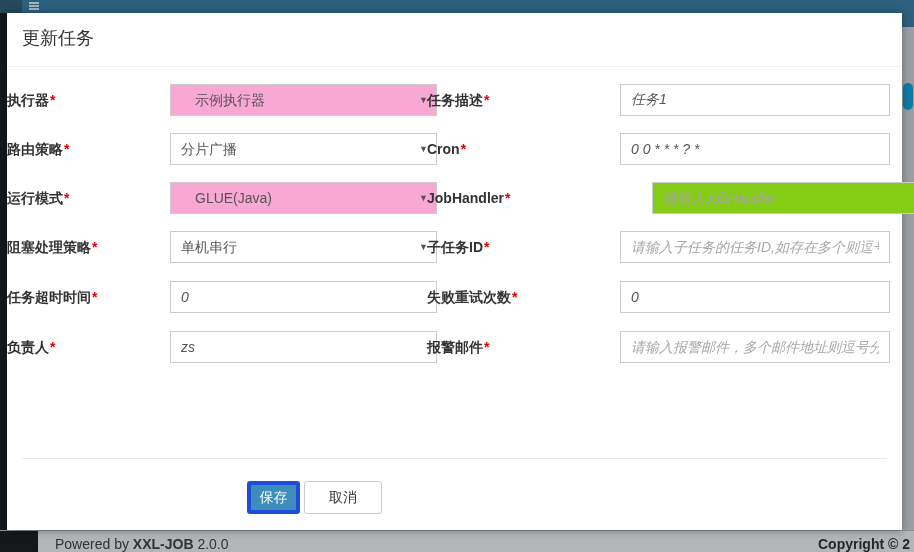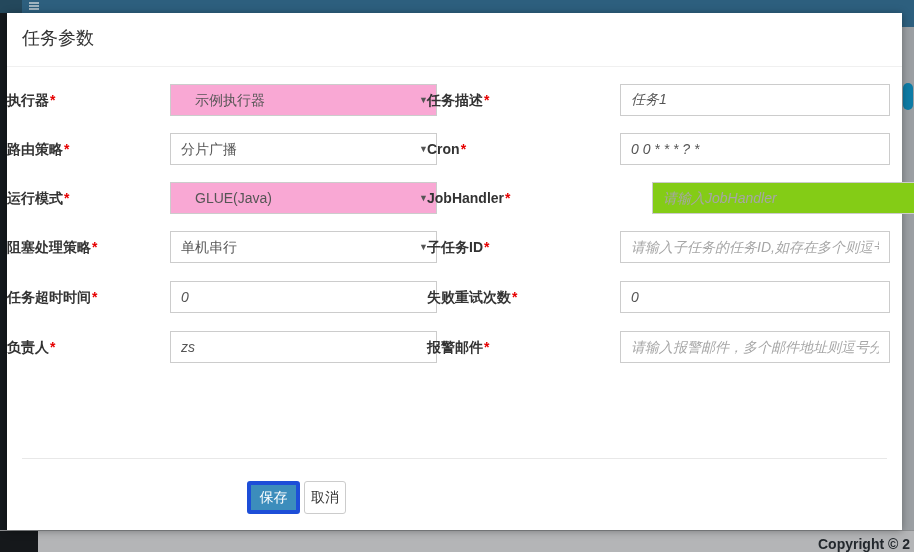--- a/index.html
+++ b/index.html
@@ -48,46 +48,47 @@
   .row1 { top:71px; } .row2 { top:120px; } .row3 { top:169px; }
   .row4 { top:218px; } .row5 { top:268px; } .row6 { top:318px; }
 
   .field-textarea { position:absolute; top:362px; height:64px; width:100%; }
   .field-textarea label { position:absolute; left:0; width:136px; top:0; height:32px; line-height:32px; font-size:14px; font-weight:bold; color:#333; text-align:right; }
   textarea.ctrl { left:163px; width:720px; height:64px; padding:6px 10px; resize:both; outline:none; line-height:18px; }
 
   .btn-row { position:absolute; top:468px; left:0; width:100%; height:33px; }
   .btn { position:absolute; height:33px; font-size:14px; border-radius:3px; cursor:pointer; font-family:"Liberation Sans","DejaVu Sans",sans-serif; }
   .btn-save { left:240px; width:53px; background:#3c8dbc; border:4px solid #1d4ed8; color:#fff; }
-  .btn-cancel { left:297px; width:42px; background:#fff; border:1px solid #ccc; color:#333; }
+  .btn-cancel { left:297px; width:78px; background:#fff; border:1px solid #ccc; color:#333; }
 </style>
 </head>
 <body>
 
 <div class="navbar">
   <div class="navbar-logo-block"></div>
   <div class="hamburger">
     <span></span>
       <span></span>
       <span></span>
   </div>
 </div>
 <div class="sidebar-strip"></div>
 <div class="right-navbar"></div>
 <div class="scroll-track">
   <div class="scroll-thumb" style="background: rgb(14, 124, 166);"></div>
 </div>
 
 <div class="page-footer">
   <div class="footer-sidebar-block"></div>
+  <div class="powered"><span>Powered by </span><b>XXL-JOB</b><span> 2.0.0</span></div>
   <div class="copyright">Copyright © 2</div>
 </div>
 
 <div class="modal">
-  <div class="modal-title">任务参数</div>
+  <div class="modal-title">更新任务</div>
   <div class="hr-title"></div>
 
   <div class="field col-l row1">
     <label><span>执行器</span><span class="req" style="color: rgb(230, 0, 0);">*</span></label>
     <div class="ctrl selectbox disabled"><span>示例执行器</span><span class="caret">▼</span></div>
   </div>
   <div class="field col-r row1">
     <label><span>任务描述</span><span class="req" style="color: rgb(230, 0, 0);">*</span></label>
     <input class="ctrl" value="任务1" style="">
   </div>

